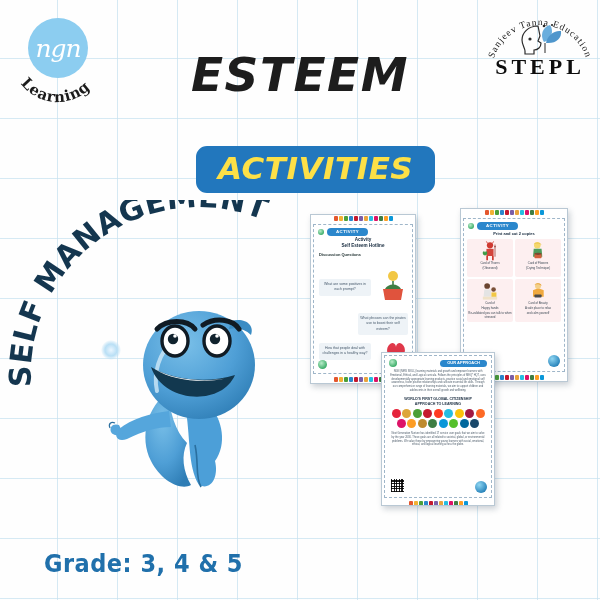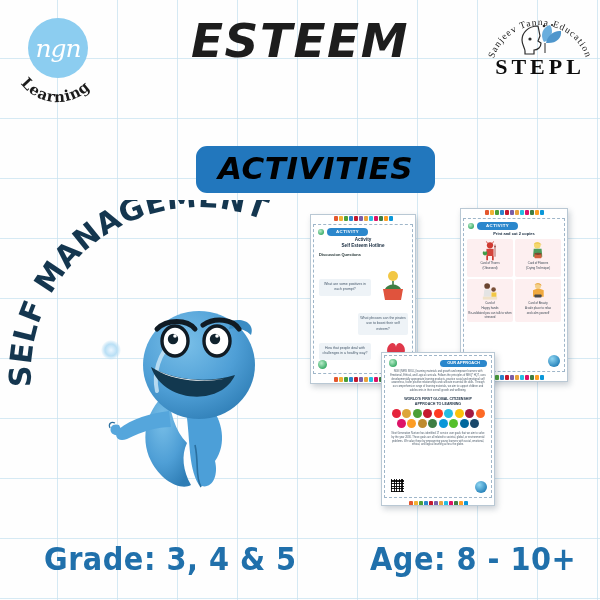--- a/index.html
+++ b/index.html
@@ -48,31 +48,31 @@
     font-family:"Liberation Serif", serif;font-weight:bold;font-size:22px;color:#0d0d0d;
     letter-spacing:4px;
   }
 
   
   #title{
     position:absolute;left:100px;top:18px;width:400px;text-align:center;
     font-family:"DejaVu Sans", sans-serif;font-weight:bold;font-style:italic;
     font-size:47px;line-height:.98;color:#1d1d1d;letter-spacing:1.5px;
   }
-  #title .l2{display:block;}
+  #title .l2{display:block;margin-top:34px;}
 
   
   #activities-badge{
     position:absolute;left:196px;top:146px;
     background:#2277bd;border-radius:11px;
     padding:5px 20px 7px 20px;
     border:2px solid #2277bd;
   }
   #activities-badge span{
-    display:block;color:#000000;
+    display:block;color:#fde047;
     font-family:"DejaVu Sans", sans-serif;font-weight:bold;font-style:italic;
     font-size:31px;letter-spacing:.5px;line-height:1;
   }
 
   
   #self-mgmt{position:absolute;left:4px;top:200px;width:280px;height:200px;}
   #self-mgmt text{
     font-family:"DejaVu Sans", sans-serif;font-weight:bold;font-size:30px;
     fill:#14364f;letter-spacing:.5px;
   }
@@ -158,21 +158,21 @@
   }
   .leaf-ic{
     position:absolute;left:4px;bottom:4px;width:9px;height:9px;border-radius:50%;
     background:radial-gradient(circle at 38% 35%,#b8ecc9,#3fae6b 70%);
   }
 
   
   .foot{
     position:absolute;bottom:22px;
     font-family:"DejaVu Sans", sans-serif;font-weight:bold;
-    font-size:32px;color:#2070ab;letter-spacing:.5px;
+    font-size:25px;color:#2070ab;letter-spacing:.5px;
     font-stretch:condensed;
   }
   #grade-text{left:44px;}
   #age-text{left:370px;}
 </style>
 </head>
 <body>
 
 <div id="poster">
 
@@ -452,15 +452,14 @@
         <i style="background:#e8a33d"></i>
         <i style="background:#26bde2"></i>
       <i style="background:#dd1367"></i>
         <i style="background:#3f7e44"></i>
         <i style="background:#fd9d24"></i>
         <i style="background:#0a97d9"></i>
     </div>
   </div>
 
   <div class="foot" id="grade-text">Grade: 3, 4 &amp; 5</div>
-  <div class="foot" id="age-text">Age: 8 - 10+</div>
 
 </div>
 
 </body></html>

